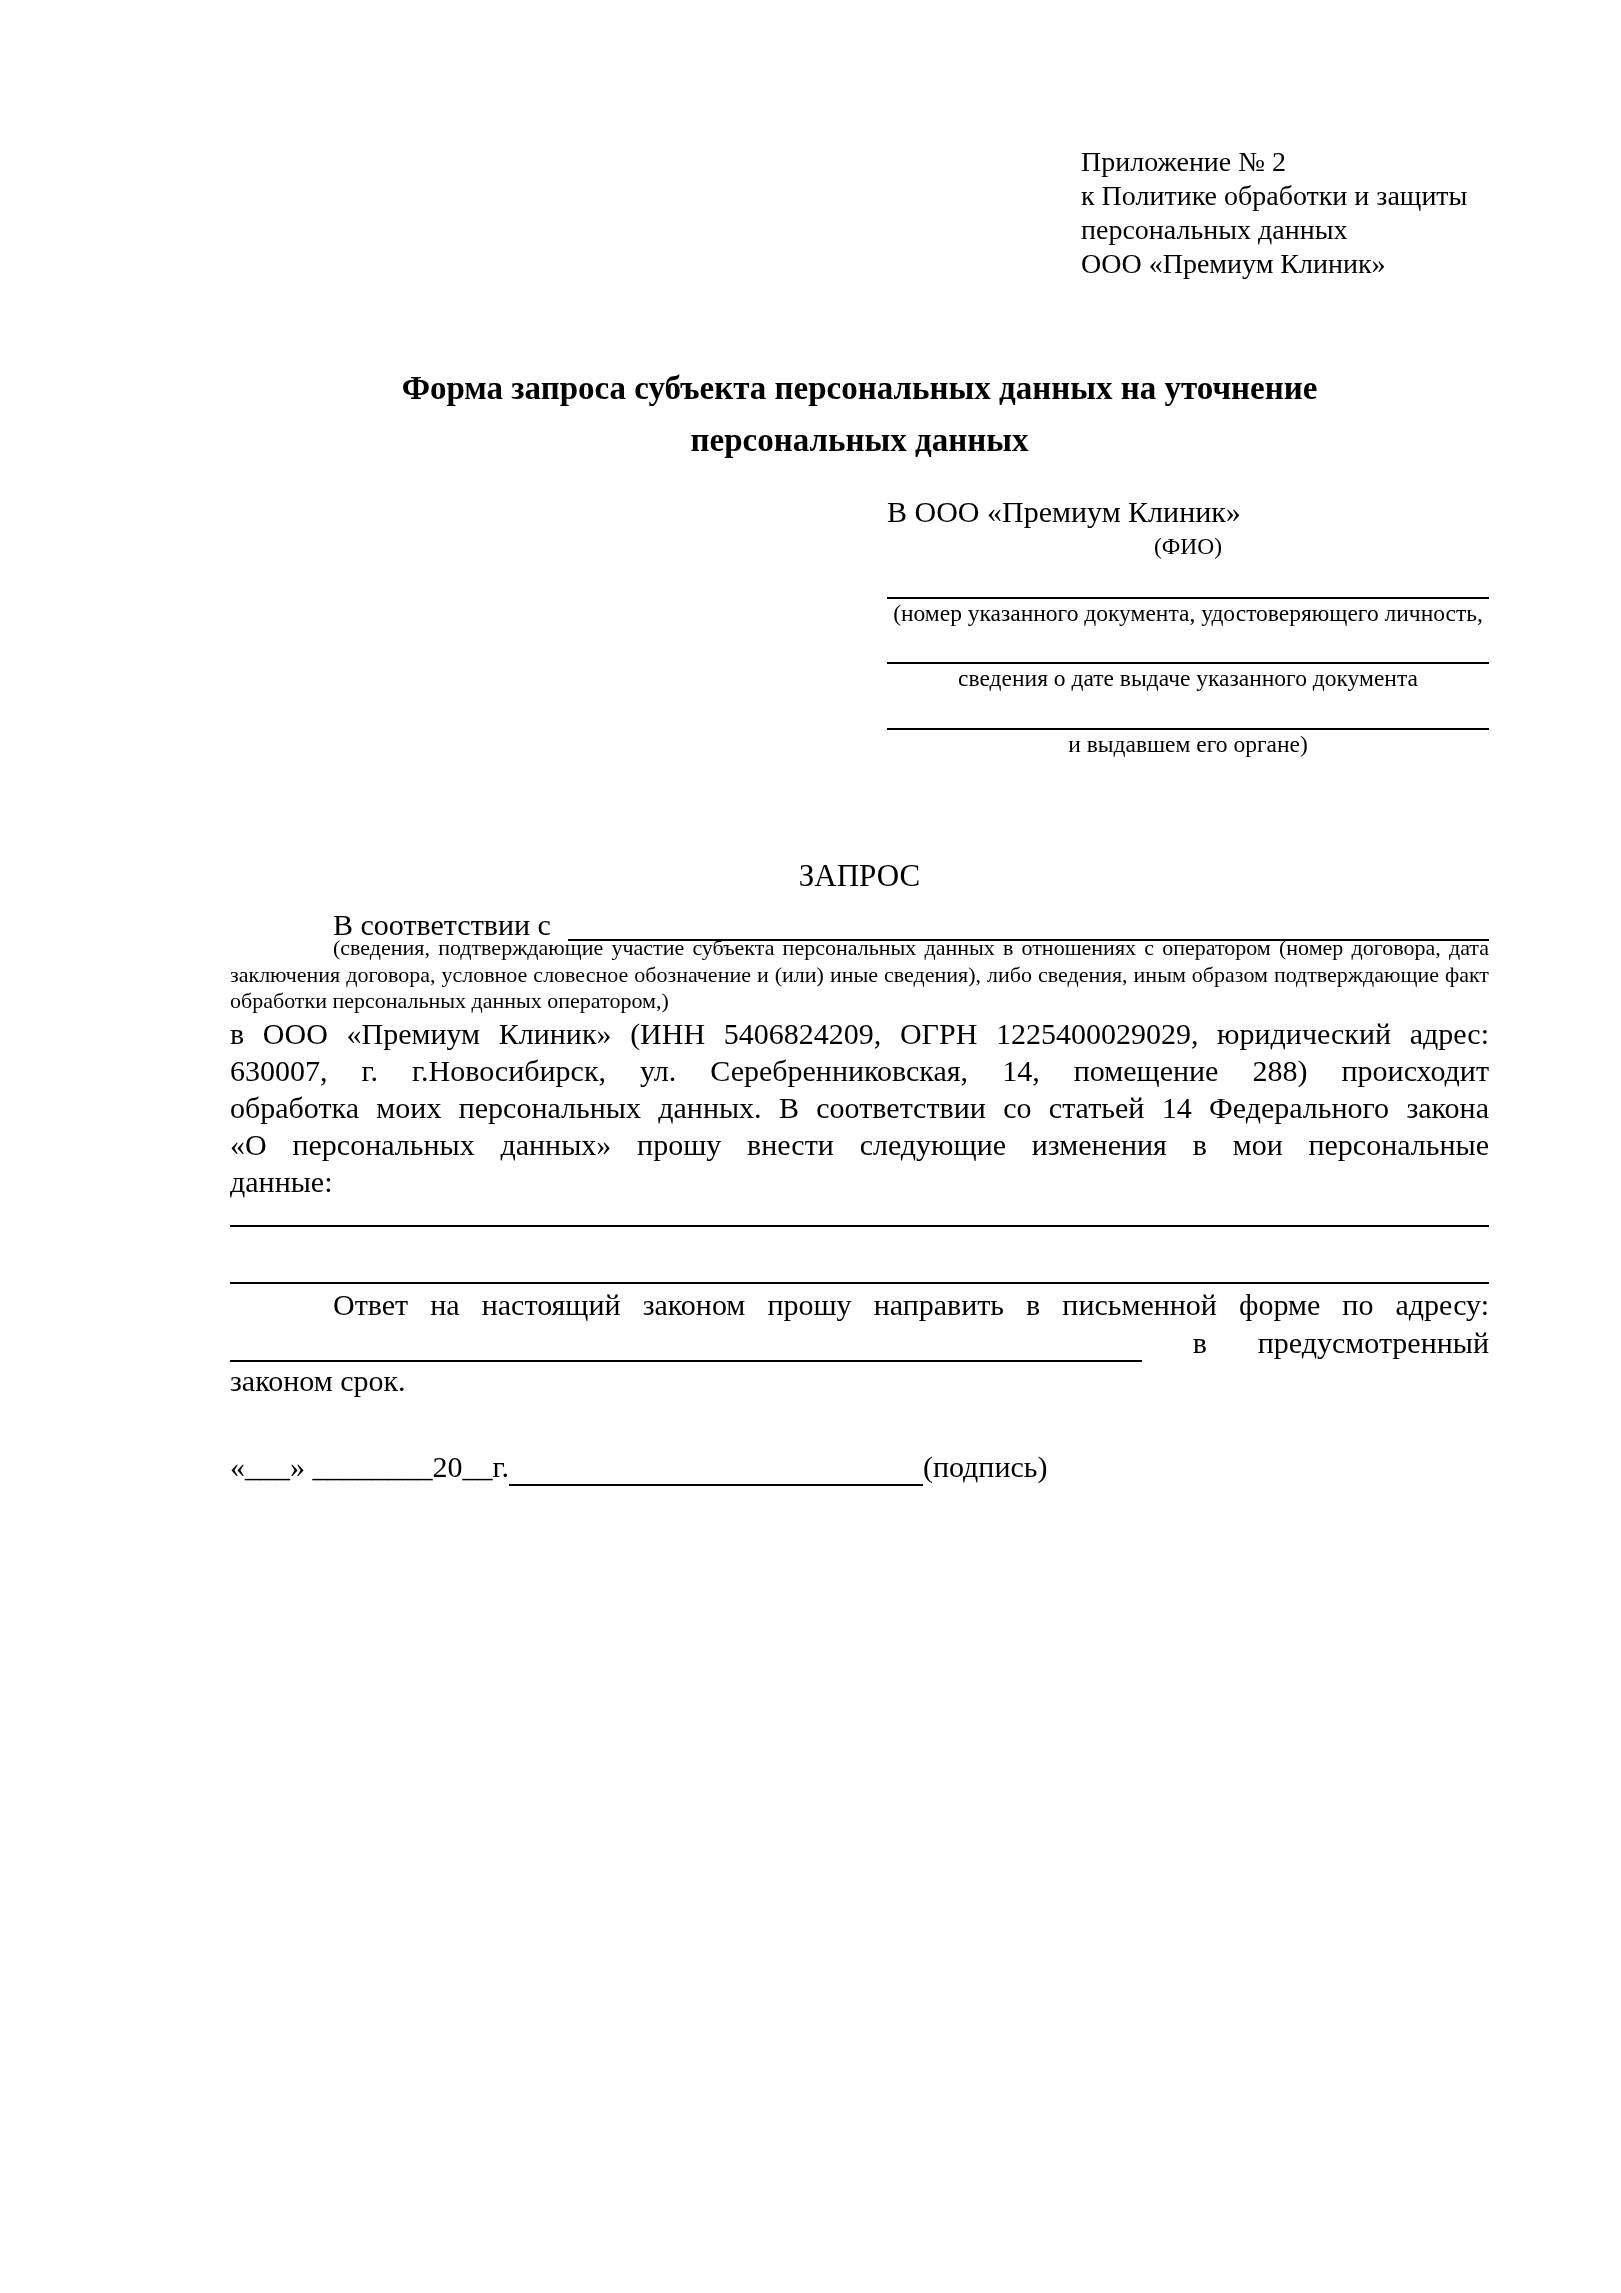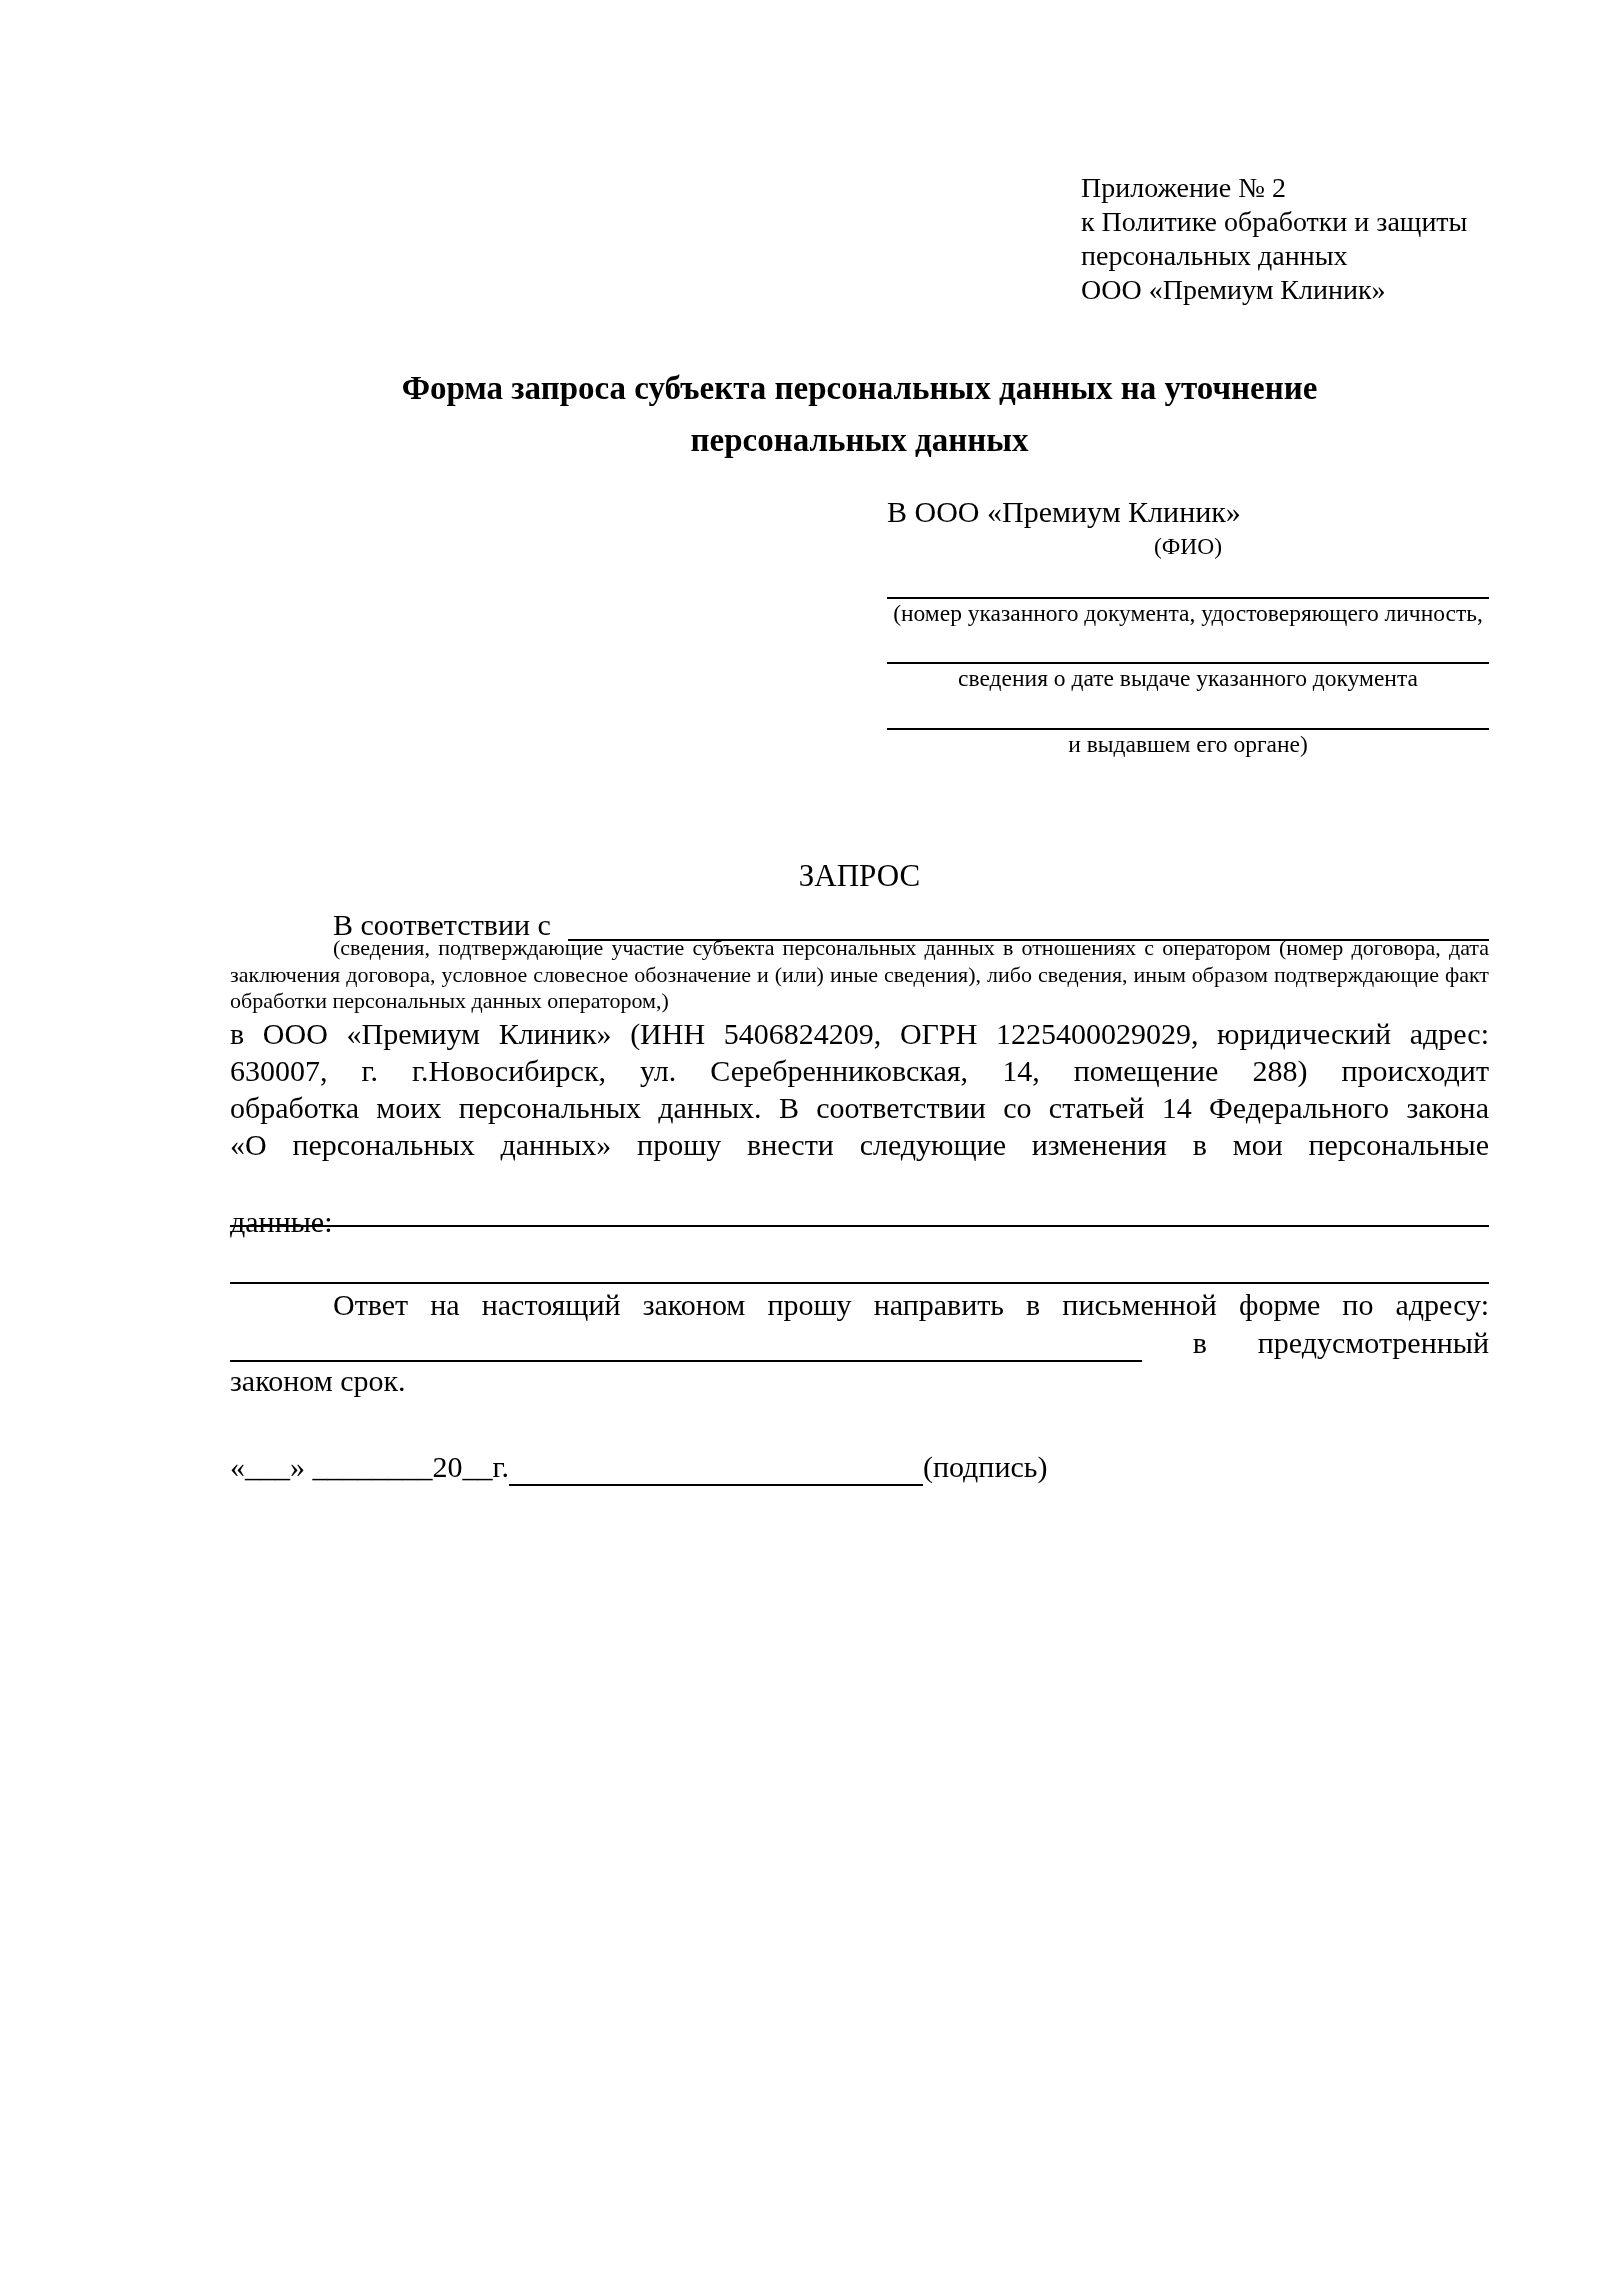--- a/index.html
+++ b/index.html
@@ -13,21 +13,21 @@
     height: 2294px;
     background: #ffffff;
     color: #000000;
     font-family: "Liberation Serif", "DejaVu Serif", serif;
     overflow: hidden;
   }
   .abs { position: absolute; }
   .content-left { left: 230px; width: 1259px; }
 
   .header-block {
-    top: 171px;
+    top: 145px;
     left: 1081px;
     width: 421px;
     font-size: 28px;
     line-height: 34px;
     text-align: left;
   }
   .doc-title {
     top: 362px;
     text-align: center;
     font-weight: bold;
@@ -88,21 +88,20 @@
     font-size: 30px;
     line-height: 37px;
   }
   .jline {
     text-align: justify;
     text-align-last: justify;
   }
   .jline-last {
     text-align: left;
     text-align-last: left;
-    margin-top: 40px;
   }
   .blank-1 { top: 1202px; height: 22.5px; }
   .blank-2 { top: 1227px; height: 55px; }
   .reply-par {
     top: 1286px;
     font-size: 30px;
     line-height: 38px;
   }
   .reply-sentence {
     text-indent: 103px;

